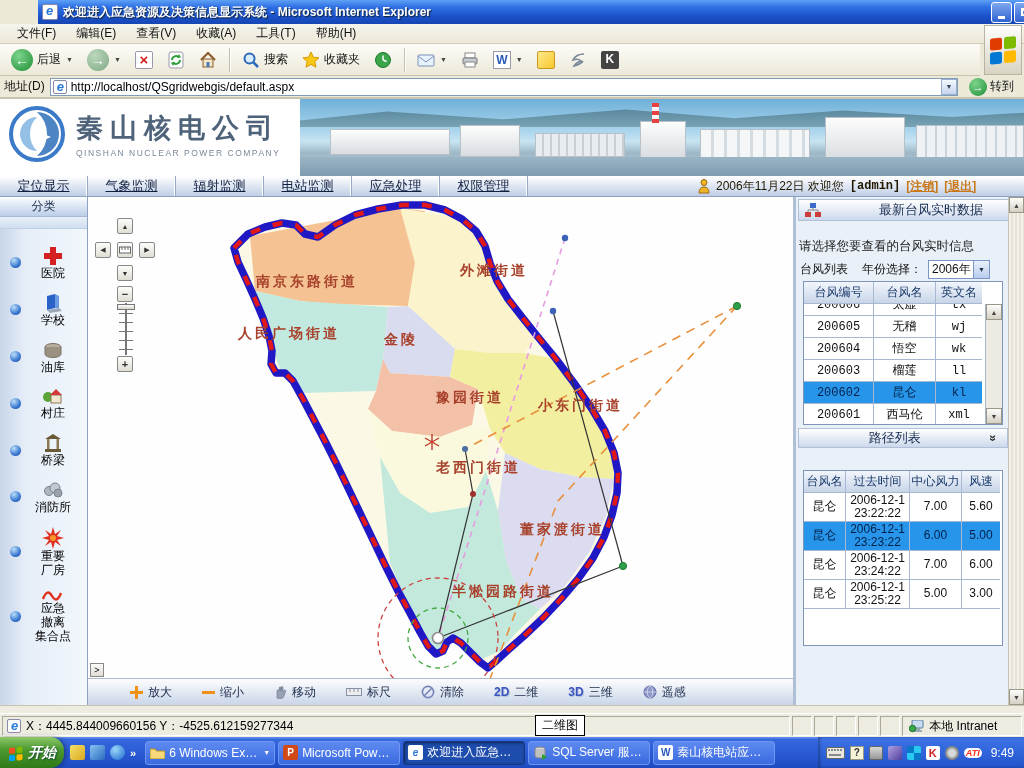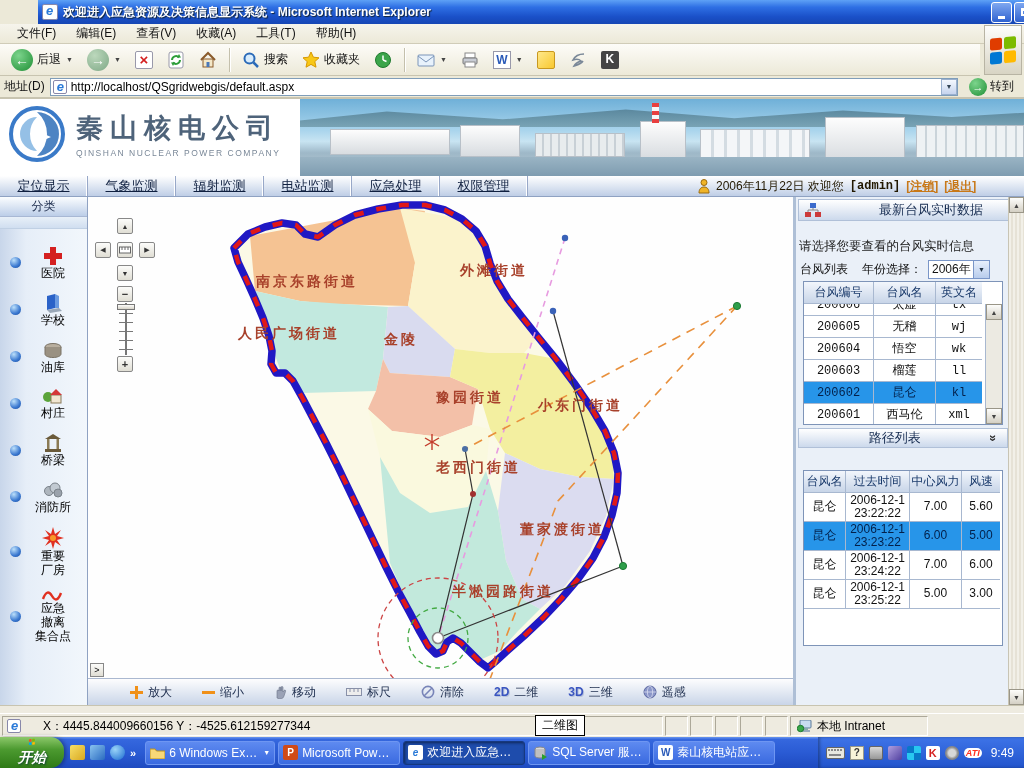--- a/index.html
+++ b/index.html
@@ -110,28 +110,28 @@
   .tscroll{position:absolute;right:0;top:0;width:17px;height:100%;background:#ECEAE2;border-left:1px solid #A8B8D0;display:flex;flex-direction:column;justify-content:space-between;}
   .sbtn{height:16px;background:linear-gradient(180deg,#FDFDFB,#D4D0C4);border:1px solid #9A9688;font-size:7px;color:#444;display:flex;align-items:center;justify-content:center;padding:0;}
   .rp-pathbar{position:absolute;left:2px;top:231px;width:210px;height:20px;background:linear-gradient(180deg,#FFFFFF,#CCD9EC);border:1px solid #B0C0D8;display:flex;align-items:center;}
   .rp-pathbar .t{flex:1;text-align:center;font-size:13px;color:#152B50;}
   .dblchev{transform:rotate(90deg);font-weight:bold;color:#333;margin-right:10px;font-size:12px;}
   .rp-scroll{position:absolute;right:0;top:0;width:16px;height:508px;background:repeating-linear-gradient(90deg,#F2F0E8 0 2px,#E6E2D6 2px 4px);border-left:1px solid #C8C4B4;display:flex;flex-direction:column;justify-content:space-between;}
 
   
   .statusbar{left:0;top:705px;width:1024px;height:32px;background:#EEEBE0;border-top:1px solid #C8C4B0;}
   .sb-inner{position:absolute;left:0;top:7px;width:1024px;height:25px;border-top:1px solid #fff;display:flex;align-items:center;padding:0 2px;gap:2px;}
-  .sb-left{flex:none;width:661px;display:flex;align-items:center;gap:22px;padding-left:4px;font-size:12px;color:#000;height:20px;border:1px solid;border-color:#ACA899 #fff #fff #ACA899;position:relative;}
+  .sb-left{flex:none;width:788px;display:flex;align-items:center;gap:5px;padding-left:4px;font-size:12px;color:#000;height:20px;border:1px solid;border-color:#ACA899 #fff #fff #ACA899;position:relative;}
   .modetab{position:absolute;left:532px;top:-2px;background:#fff;border:1px solid #000;font-size:12px;padding:1px 6px;color:#000;}
   .sb-pane{width:23px;height:20px;border:1px solid;border-color:#ACA899 #fff #fff #ACA899;}
   .sb-zone{width:138px;height:20px;border:1px solid;border-color:#ACA899 #fff #fff #ACA899;display:flex;align-items:center;gap:5px;padding-left:6px;font-size:12px;color:#000;}
 
   
   .taskbar{left:0;top:737px;width:1024px;height:31px;background:linear-gradient(180deg,#6A96EE 0%,#3567DE 8%,#2A5BD4 50%,#1E4AC0 100%);display:flex;align-items:center;}
-  .startbtn{height:31px;width:64px;background:linear-gradient(180deg,#8CC86A 0%,#4C9A30 40%,#2E7A16 100%);border-radius:0 14px 14px 0;display:flex;align-items:center;justify-content:center;gap:4px;color:#fff;font-size:14px;font-weight:bold;font-style:italic;text-shadow:1px 1px 2px #143;box-shadow:2px 0 4px rgba(0,0,0,.35);flex-direction:column;}
+  .startbtn{height:31px;width:64px;background:linear-gradient(180deg,#8CC86A 0%,#4C9A30 40%,#2E7A16 100%);border-radius:0 14px 14px 0;display:flex;align-items:center;justify-content:center;gap:4px;color:#fff;font-size:14px;font-weight:bold;font-style:italic;text-shadow:1px 1px 2px #143;box-shadow:2px 0 4px rgba(0,0,0,.35);}
   .ql{display:flex;align-items:center;gap:5px;padding:0 6px;color:#fff;}
   .qlicon{width:15px;height:15px;border-radius:2px;}
   .taskbtn{height:24px;width:122px;margin-left:3px;background:linear-gradient(180deg,#5E8AF0,#3A6AE0);border-radius:3px;border:1px solid #6E96F2;display:flex;align-items:center;gap:4px;padding:0 4px;color:#fff;font-size:12px;white-space:nowrap;overflow:hidden;}
   .taskbtn.first{width:130px;}
   .taskbtn.active{background:#1E4CAC;border-color:#16387E;box-shadow:inset 1px 1px 3px rgba(0,0,0,.5);}
   .taskbtn .lbl{overflow:hidden;text-overflow:ellipsis;flex:1;}
   .tbicon{width:15px;height:15px;flex:none;border-radius:2px;display:flex;align-items:center;justify-content:center;font-size:10px;font-weight:bold;}
   .tray{margin-left:auto;height:31px;display:flex;align-items:center;gap:5px;padding:0 10px 0 8px;background:linear-gradient(180deg,#3E74E8,#2254CC);box-shadow:inset 2px 0 3px rgba(0,0,0,.3);}
   .trayicon{width:14px;height:14px;border-radius:2px;flex:none;}
   .traytime{color:#fff;font-size:12px;margin-left:4px;}

